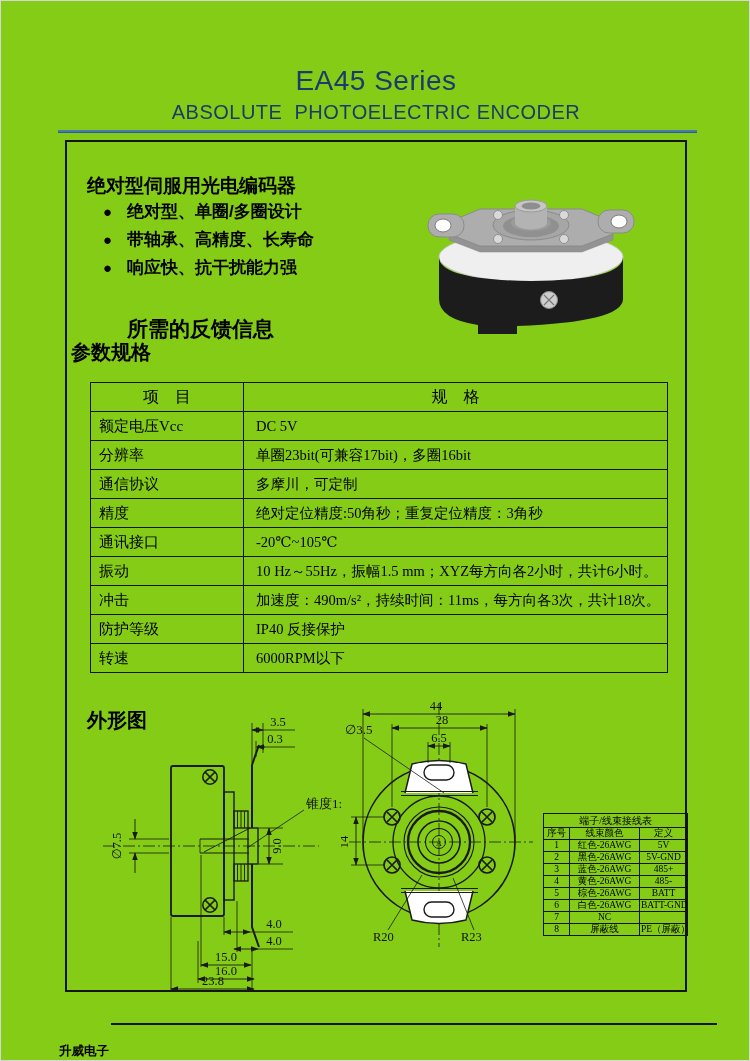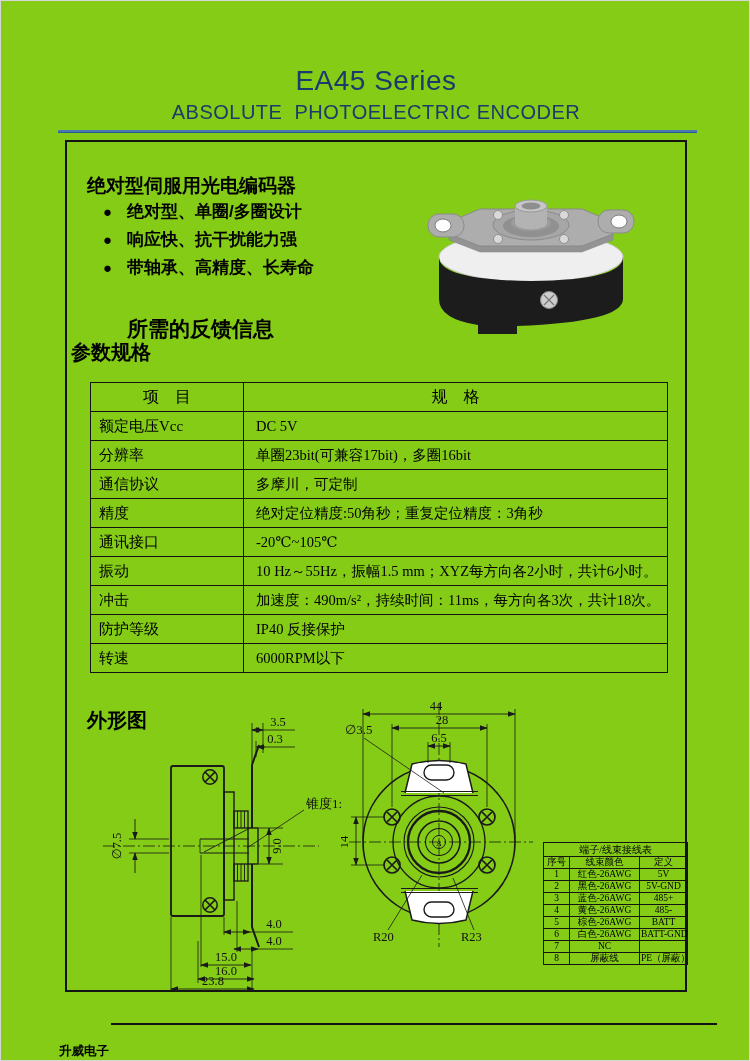--- a/index.html
+++ b/index.html
@@ -17,21 +17,21 @@
   .features .dot{display:inline-block;width:24px;font-size:15px;}
   .feature-cont{position:absolute;left:126px;top:314px;font-size:21px;font-weight:bold;color:#000;}
   .section-heading{position:absolute;font-size:20px;font-weight:bold;color:#000;}
   .specs-heading{left:70px;top:338px;}
   .outline-heading{left:86px;top:706px;}
   .spec-table{position:absolute;left:89px;top:381px;width:578px;border-collapse:collapse;table-layout:fixed;
               font-family:"Liberation Serif","DejaVu Serif",serif;font-size:15px;color:#000;}
   .spec-table td{border:1.5px solid #141414;height:26px;padding:1px 6px 1px 8px;white-space:nowrap;overflow:hidden;}
   .spec-table td.th{text-align:center;font-size:16px;padding:1px 2px;}
   .spec-table td.spec-cell{font-size:14.5px;padding-left:12px;}
-  .wiring-table{position:absolute;left:542px;top:841px;width:144px;border-collapse:collapse;table-layout:fixed;
+  .wiring-table{position:absolute;left:542px;top:812px;width:144px;border-collapse:collapse;table-layout:fixed;
                 font-family:"Liberation Serif","DejaVu Serif",serif;font-size:9.5px;color:#000;text-align:center;padding-left:39px;}
   .wiring-table td{border:1px solid #141414;height:11px;line-height:11px;padding:0 1px;white-space:nowrap;overflow:hidden;}
   .wiring-table td.wt-title{font-size:10px;height:13px;}
   .drawing{position:absolute;}
   .drawing text{font-family:"Liberation Serif","DejaVu Serif",serif;fill:#111;stroke:none;}
   .footer-name{position:absolute;left:58px;top:1014px;font-size:12.5px;font-weight:bold;color:#000;margin-top:28px;}
   .footer-line{position:absolute;left:110px;top:1022px;width:606px;height:2px;background:#141414;}
 </style>
 </head>
 <body>
@@ -39,22 +39,22 @@
 <div class="page">
 
   <div class="title">EA45 Series</div>
   <div class="subtitle">ABSOLUTE&nbsp; PHOTOELECTRIC ENCODER</div>
   <div class="blue-rule"></div>
   <div class="main-box"></div>
 
   <div class="intro-heading">绝对型伺服用光电编码器</div>
   <ul class="features">
       <li><span class="dot">●</span><span>绝对型、单圈/多圈设计</span></li>
+      <li><span class="dot">●</span><span>带轴承、高精度、长寿命</span></li>
       <li><span class="dot">●</span><span>响应快、抗干扰能力强</span></li>
-      <li><span class="dot">●</span><span>带轴承、高精度、长寿命</span></li>
     </ul>
   <div class="feature-cont">所需的反馈信息</div>
 
   <svg class="drawing" style="left:415px;top:192px;width:230px;height:155px;" viewBox="0 0 230 155">
     <ellipse cx="115" cy="64" rx="92" ry="25" fill="#efefef" stroke="#c9c9c9"></ellipse>
     <path d="M23,64 L23,106 Q23,126 62,132 L62,141 L101,141 L101,133 Q207,129 207,106 L207,64 Q207,87 115,88 Q23,87 23,64 Z" fill="#1c1c1c"></path>
     <polygon points="33,41 64,53 166,53 197,41 197,47 166,59 64,59 33,47" fill="#939393" stroke="#858585" stroke-width="0.5"></polygon>
     <polygon points="64,16 166,16 197,29 197,41 166,53 64,53 33,41 33,29" fill="#adadad" stroke="#8b8b8b"></polygon>
     <g>
       <rect x="12" y="21" width="36" height="23" rx="11" fill="#adadad" stroke="#8b8b8b"></rect>

